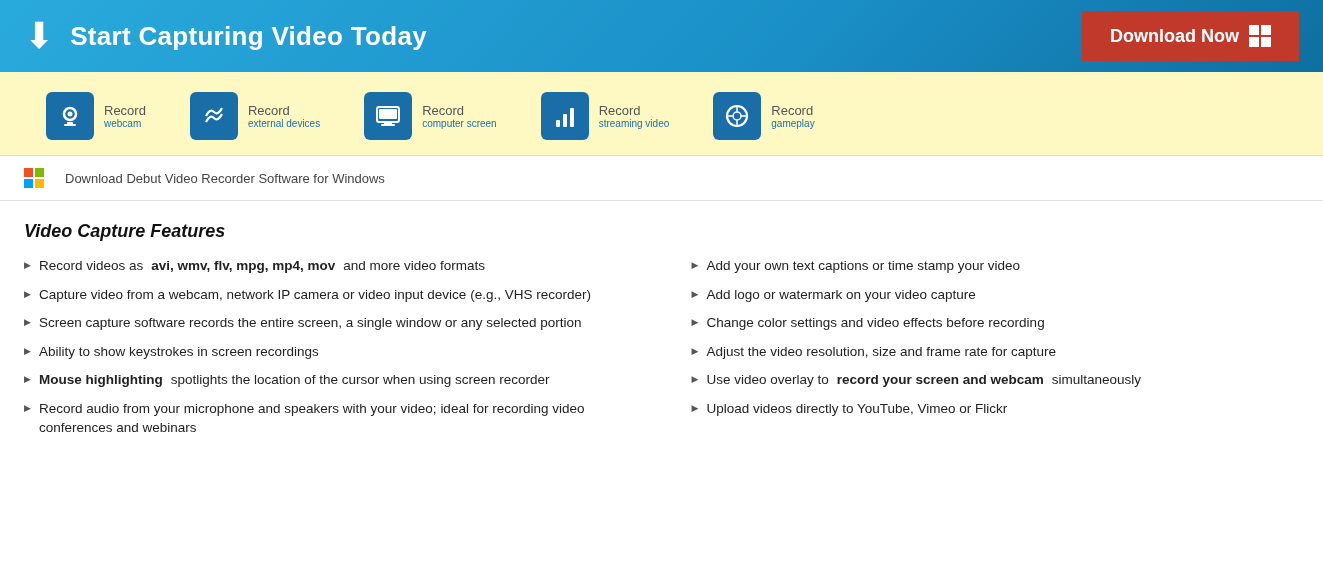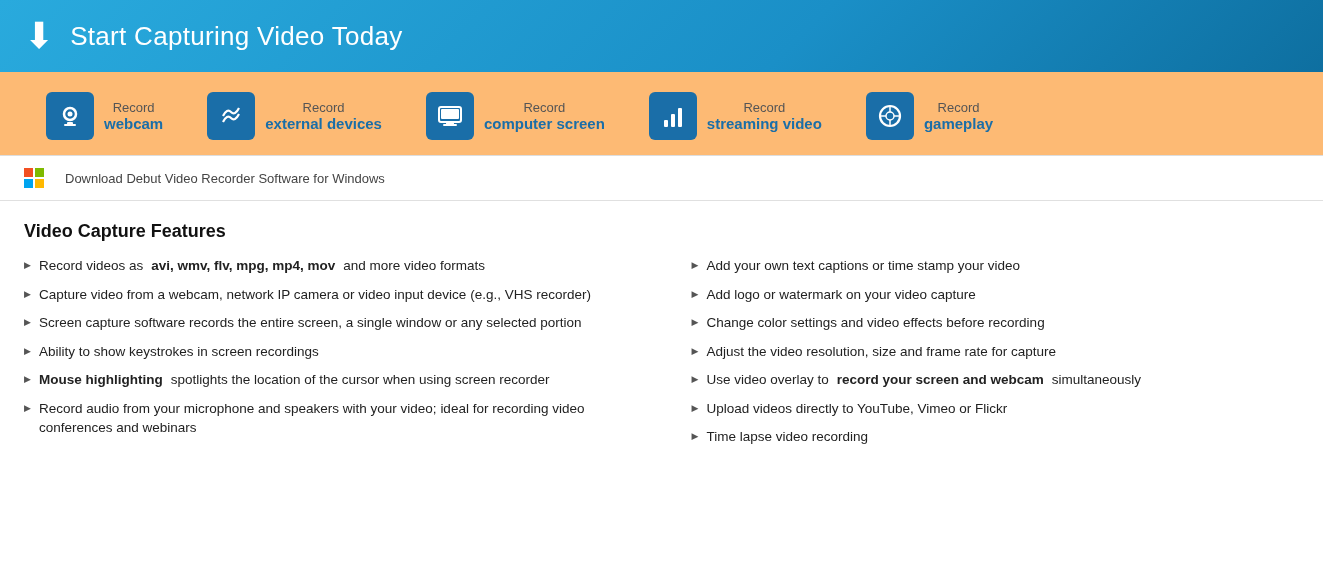--- a/index.html
+++ b/index.html
@@ -20,21 +20,21 @@
       gap: 16px;
     }
     .header-icon {
       color: #fff;
       font-size: 36px;
       line-height: 1;
     }
     .header-title {
       color: #fff;
       font-size: 26px;
-      font-weight: normal;
+      font-weight: bold;
       letter-spacing: 0.3px;
     }
     .download-btn {
       background: #c0392b;
       color: #fff;
       font-size: 18px;
       font-weight: bold;
       padding: 14px 28px;
       border: none;
       cursor: pointer;
@@ -51,27 +51,26 @@
       width: 22px;
       height: 22px;
     }
     .win-icon span {
       background: #fff;
       display: block;
     }
 
     
     .navbar {
-      background: #fdba74;
+      background: #fef9c3;
       border-bottom: 1px solid #ddd;
       padding: 10px 24px 0 24px;
       display: flex;
       align-items: flex-end;
       gap: 0;
-      text-align: center;
     }
     .nav-item {
       display: flex;
       align-items: center;
       gap: 10px;
       padding: 10px 22px 12px 22px;
       cursor: pointer;
       border-bottom: 3px solid transparent;
       text-decoration: none;
       color: #444;
@@ -86,22 +85,22 @@
       justify-content: center;
       color: #fff;
       font-size: 22px;
       flex-shrink: 0;
     }
     .nav-text-top {
       font-size: 13px;
       color: #555;
     }
     .nav-text-bottom {
-      font-size: 15px;
-      font-weight: bold;
+      font-size: 10px;
+      font-weight: normal;
       color: #1a6ea8;
     }
 
     
     .windows-notice {
       display: flex;
       align-items: center;
       gap: 21px;
       padding: 12px 24px;
       border-bottom: 1px solid #e0e0e0;
@@ -122,20 +121,21 @@
 
     
     .features-section {
       padding: 20px 24px 20px 24px;
     }
     .features-title {
       font-size: 18px;
       font-weight: bold;
       margin-bottom: 14px;
       color: #111;
+      font-style: italic;
     }
     .features-grid {
       display: grid;
       grid-template-columns: 1fr 1fr;
       gap: 0 60px;
     }
     .features-col ul {
       list-style: none;
       padding: 0;
     }
@@ -158,20 +158,29 @@
     .link { color: #1a6ea8; text-decoration: underline; cursor: pointer; }
   </style>
 </head>
 <body>
 
 <div class="header">
   <div class="header-left">
     <span class="header-icon">⬇</span>
     <span class="header-title">Start Capturing Video Today</span>
   </div>
+  <button class="download-btn">
+    <span>Download Now</span>
+    <span class="win-icon">
+      <span></span>
+        <span></span>
+        <span></span>
+        <span></span>
+    </span>
+  </button>
 </div>
 
 <div class="navbar">
 
   <div class="nav-item">
     <div class="nav-icon">
       <svg width="28" height="28" viewBox="0 0 28 28" fill="white">
         <circle cx="14" cy="12" r="6" fill="none" stroke="white" stroke-width="2.5"></circle>
         <circle cx="14" cy="12" r="2.5"></circle>
         <rect x="11" y="20" width="6" height="2.5" rx="1"></rect>
@@ -268,17 +277,16 @@
       </ul>
     </div>
     <div class="features-col">
       <ul>
         <li>Add your own text captions or time stamp your video</li>
         <li>Add logo or watermark on your video capture</li>
         <li>Change color settings and video effects before recording</li>
         <li>Adjust the video resolution, size and frame rate for capture</li>
         <li>Use video overlay to <span class="bold">record your screen and webcam</span> simultaneously</li>
         <li>Upload videos directly to YouTube, Vimeo or Flickr</li>
-        <li>Time lapse video recording</li>
       </ul>
     </div>
   </div>
 </div>
 
 </body></html>

